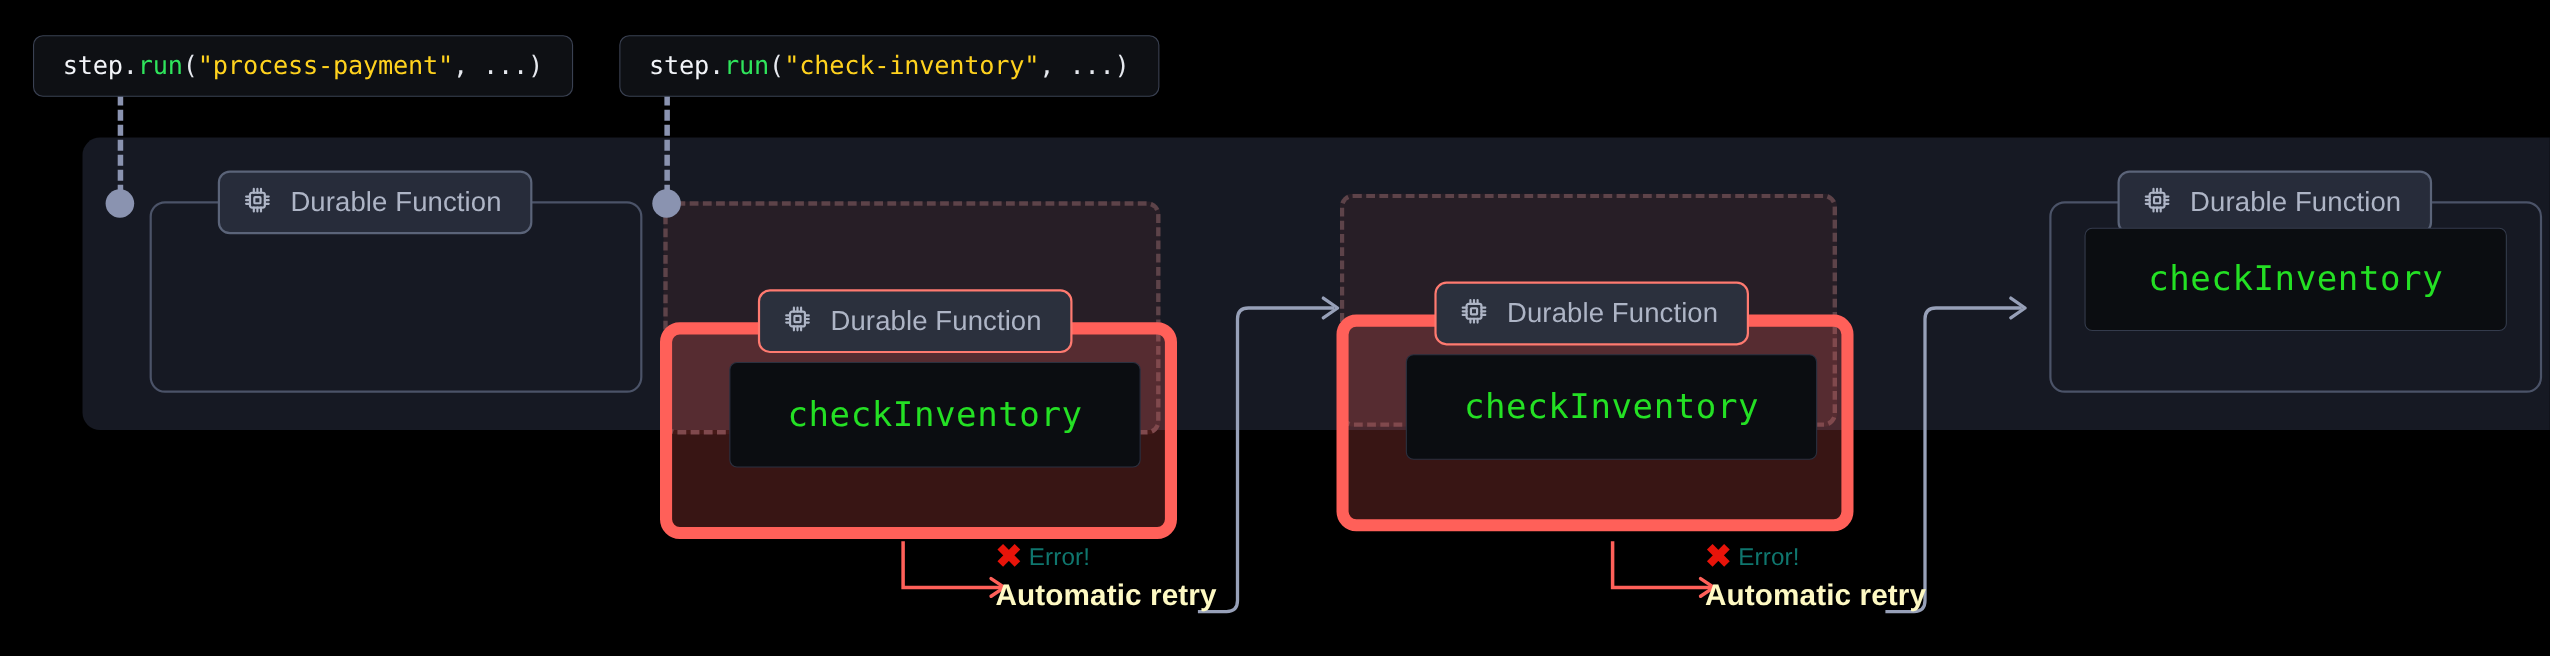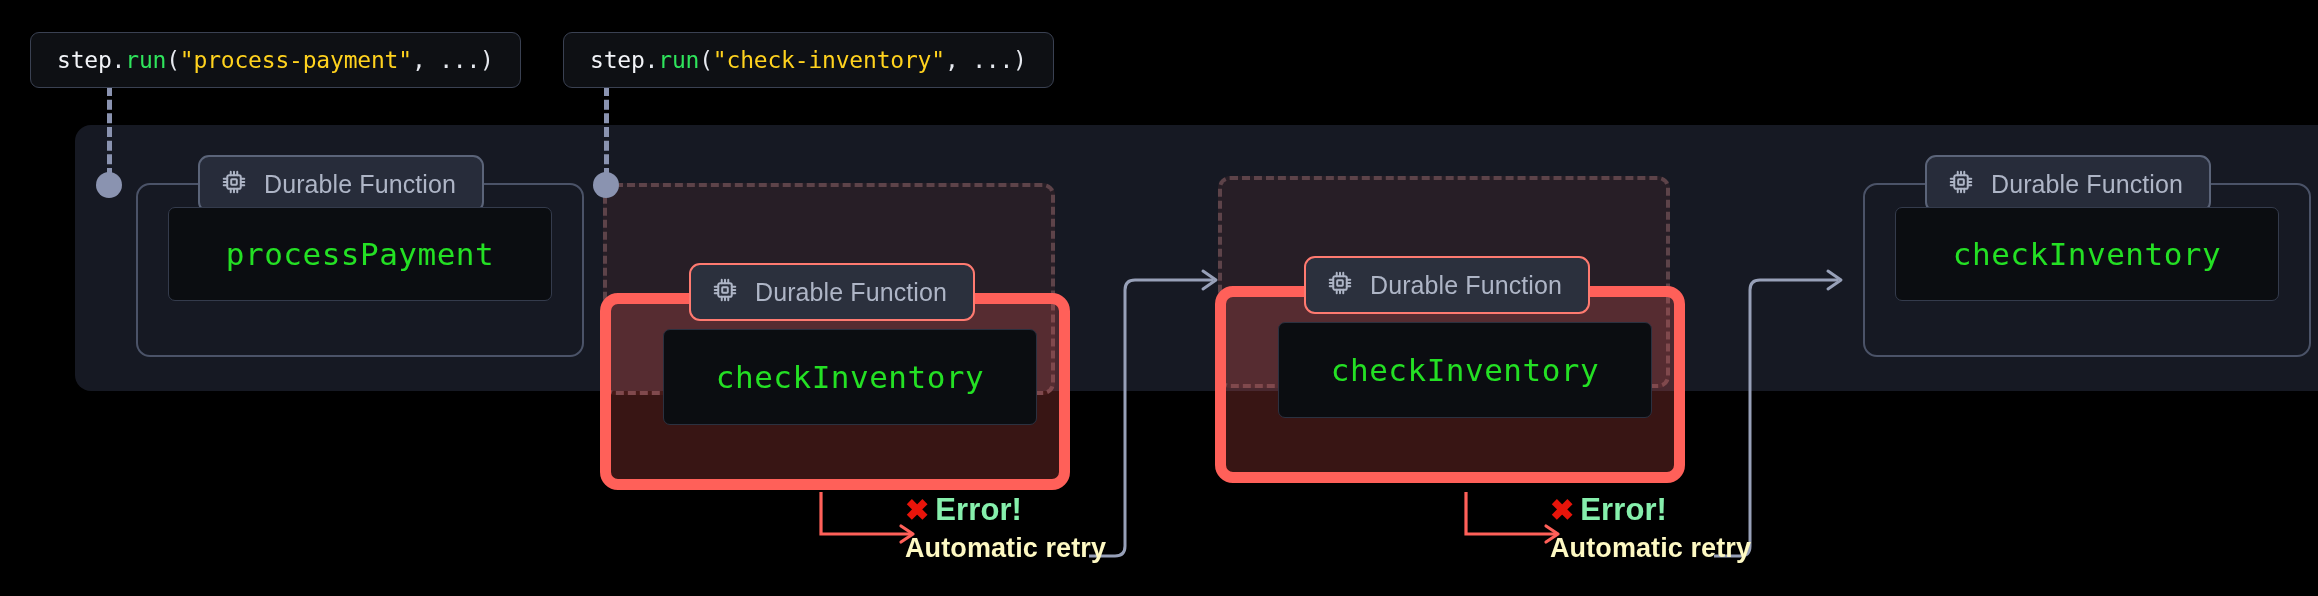--- a/index.html
+++ b/index.html
@@ -126,21 +126,21 @@
 
   
   .err-block{position:absolute;z-index:45;}
   .err-row{display:flex;align-items:center;gap:6px;}
   .err-x{
     font-size:29px;line-height:1;
     color:#e8140a;
     font-weight:bold;
   }
   .err-title{
-    font-size:31px;color:#86efac;font-weight:bold;letter-spacing:0.1px;
+    font-size:22px;color:#0f766e;font-weight:normal;letter-spacing:0.1px;
   }
   .err-sub{
     font-size:27px;color:#fef9c3;font-weight:bold;letter-spacing:0.1px;
     margin-top:5px;
   }
   .err-arrow{position:absolute;z-index:44;}
   .retry-arrow{position:absolute;z-index:44;}
 </style>
 </head>
 <body>
@@ -178,23 +178,20 @@
     <div class="df-chip">
       <span class="cpu-icon">
         <svg width="28" height="28" viewBox="0 0 24 24" fill="none" stroke="#aeb5c6" stroke-width="1.7" stroke-linecap="round">
           <rect x="6.2" y="6.2" width="11.6" height="11.6" rx="1.6"></rect>
           <rect x="9.6" y="9.6" width="4.8" height="4.8" rx="0.6"></rect>
           <path d="M9.2 3.2v3M12 3.2v3M14.8 3.2v3M9.2 17.8v3M12 17.8v3M14.8 17.8v3M3.2 9.2h3M3.2 12h3M3.2 14.8h3M17.8 9.2h3M17.8 12h3M17.8 14.8h3"></path>
         </svg>
       </span>
       <span class="df-chip-label">Durable Function</span>
     </div>
-    <div class="fn-box">
-      <span class="fn-name">processPayment</span>
-    </div>
   </div>
 
   <div class="fail-dashed" style="left:603px;top:183px;width:444px;height:204px;"></div>
   <div class="fail-solid" style="left:600px;top:293px;width:448px;height:175px;"></div>
 
   <div class="df-group failing" style="left:640px;top:263px;width:370px;height:185px;">
     <div class="df-chip" style="left:24px;">
       <span class="cpu-icon">
         <svg width="28" height="28" viewBox="0 0 24 24" fill="none" stroke="#aeb5c6" stroke-width="1.7" stroke-linecap="round">
           <rect x="6.2" y="6.2" width="11.6" height="11.6" rx="1.6"></rect>

